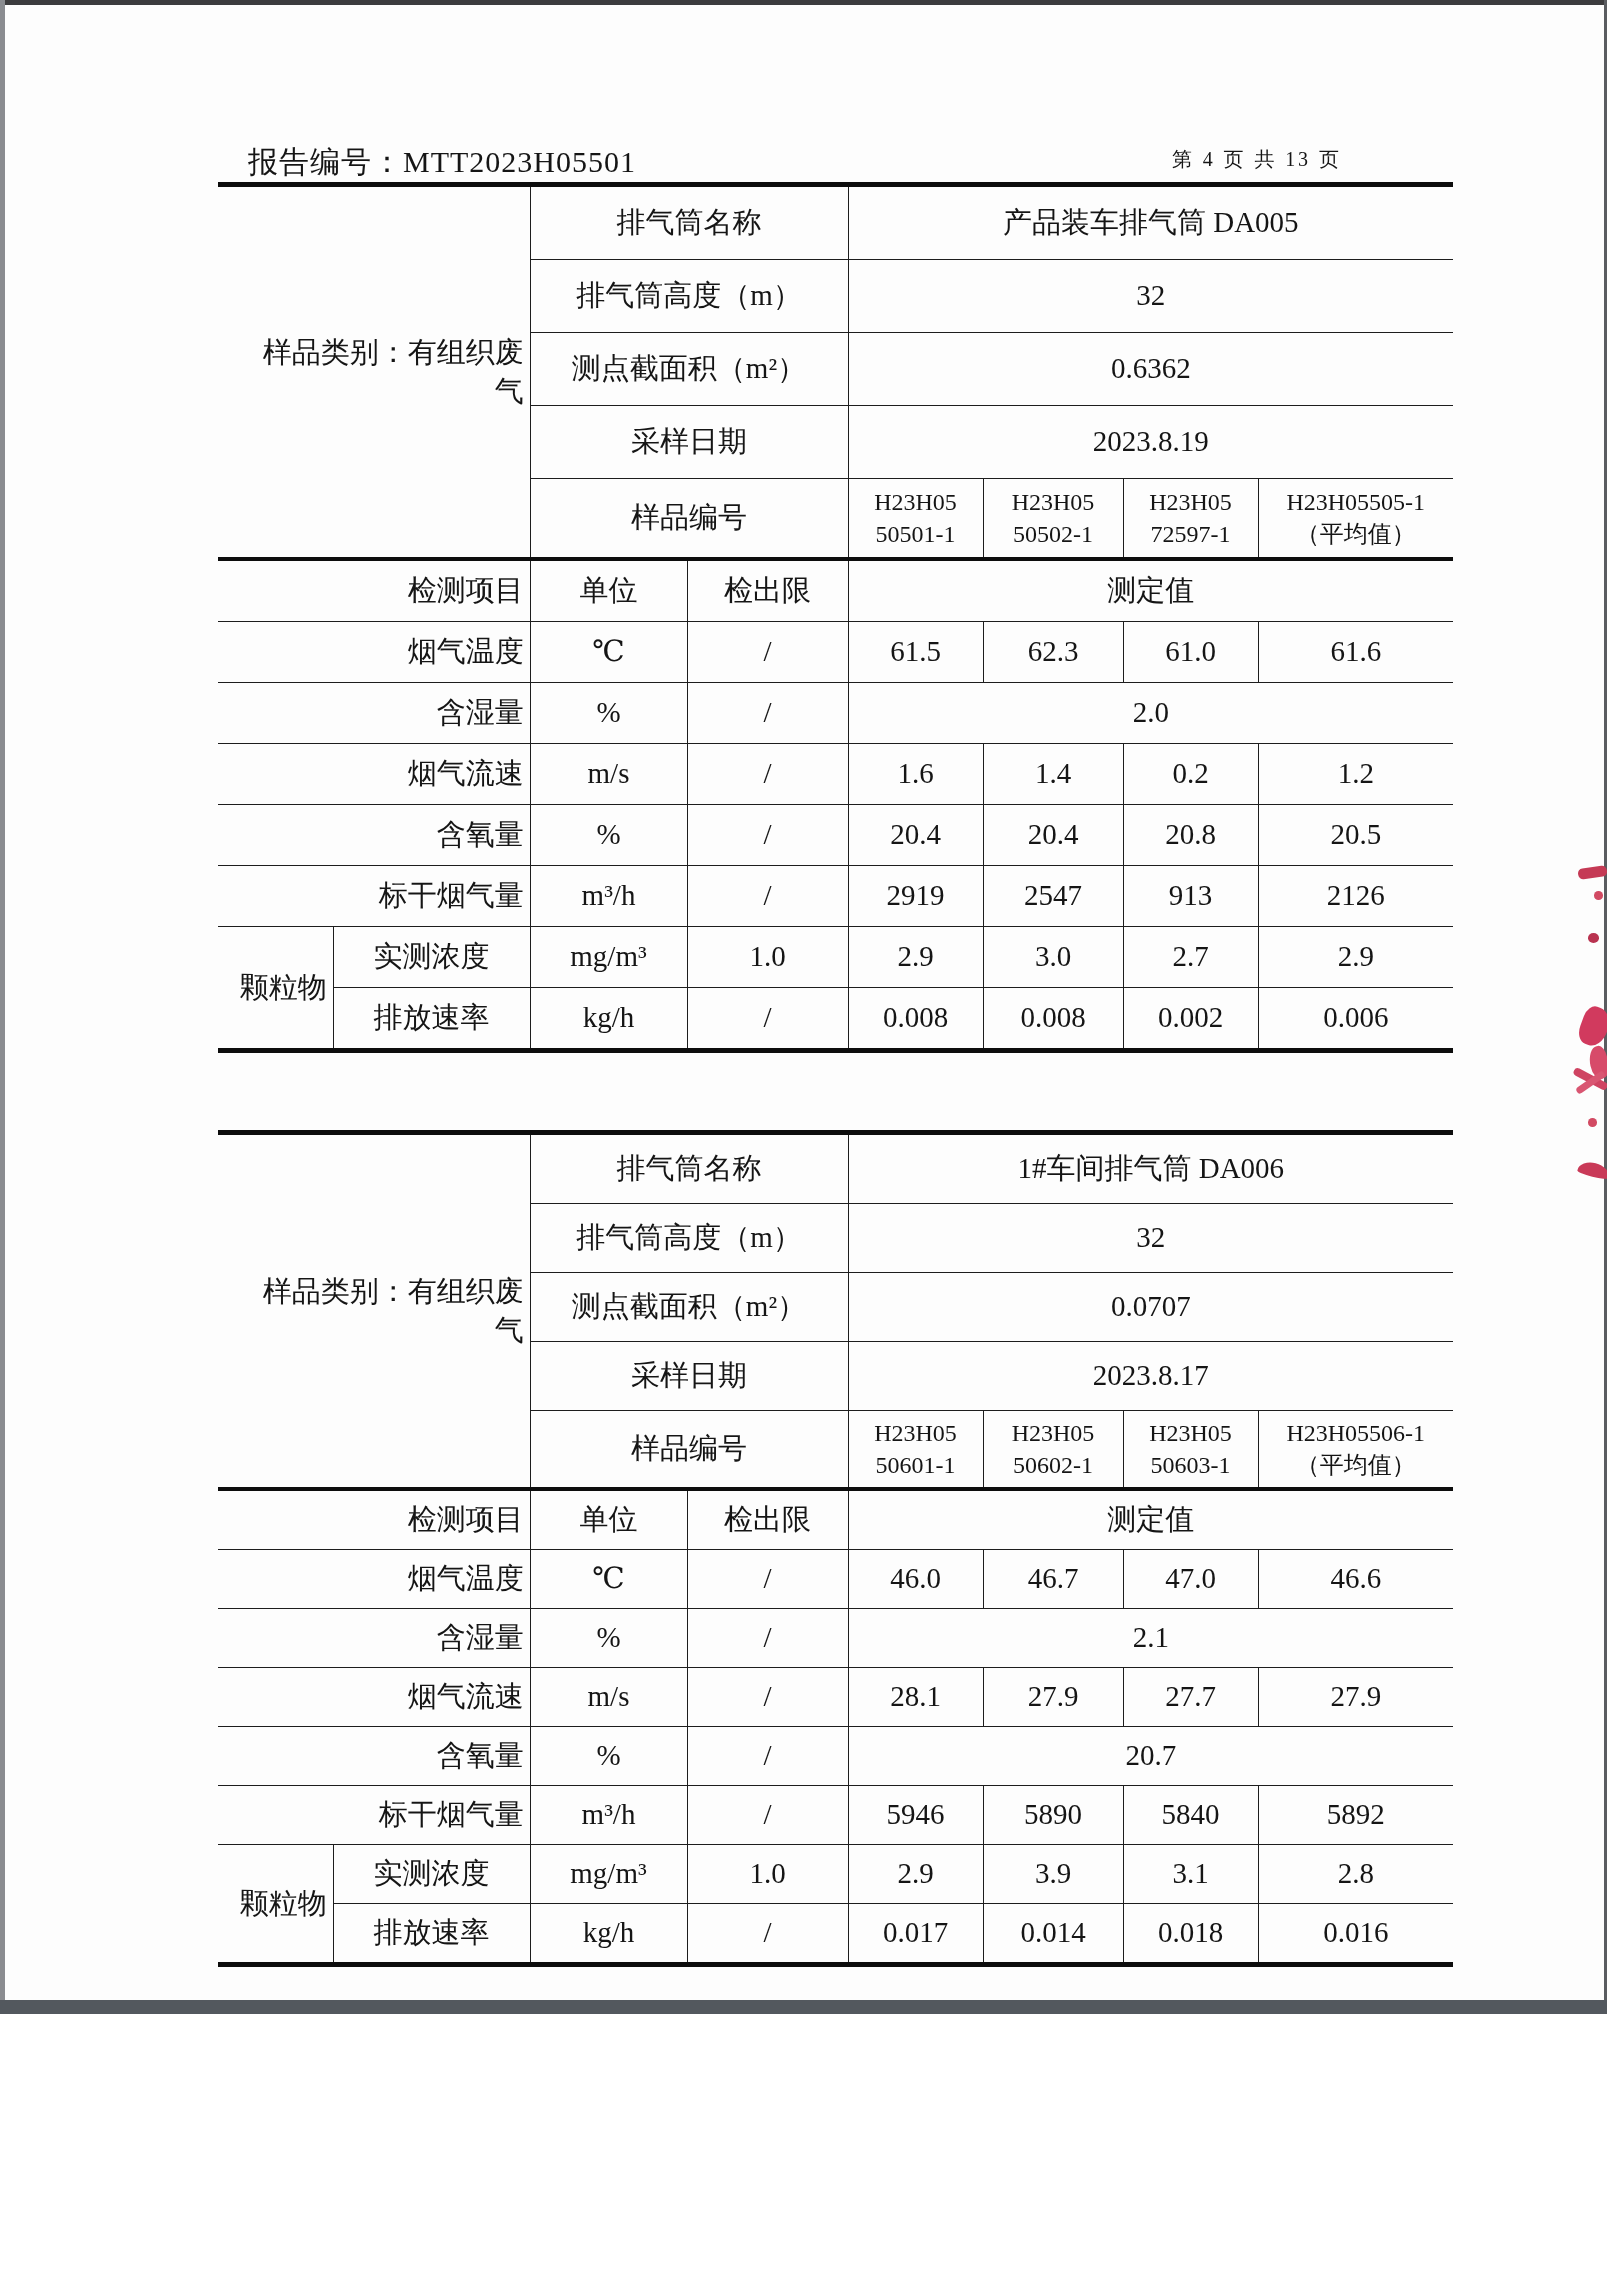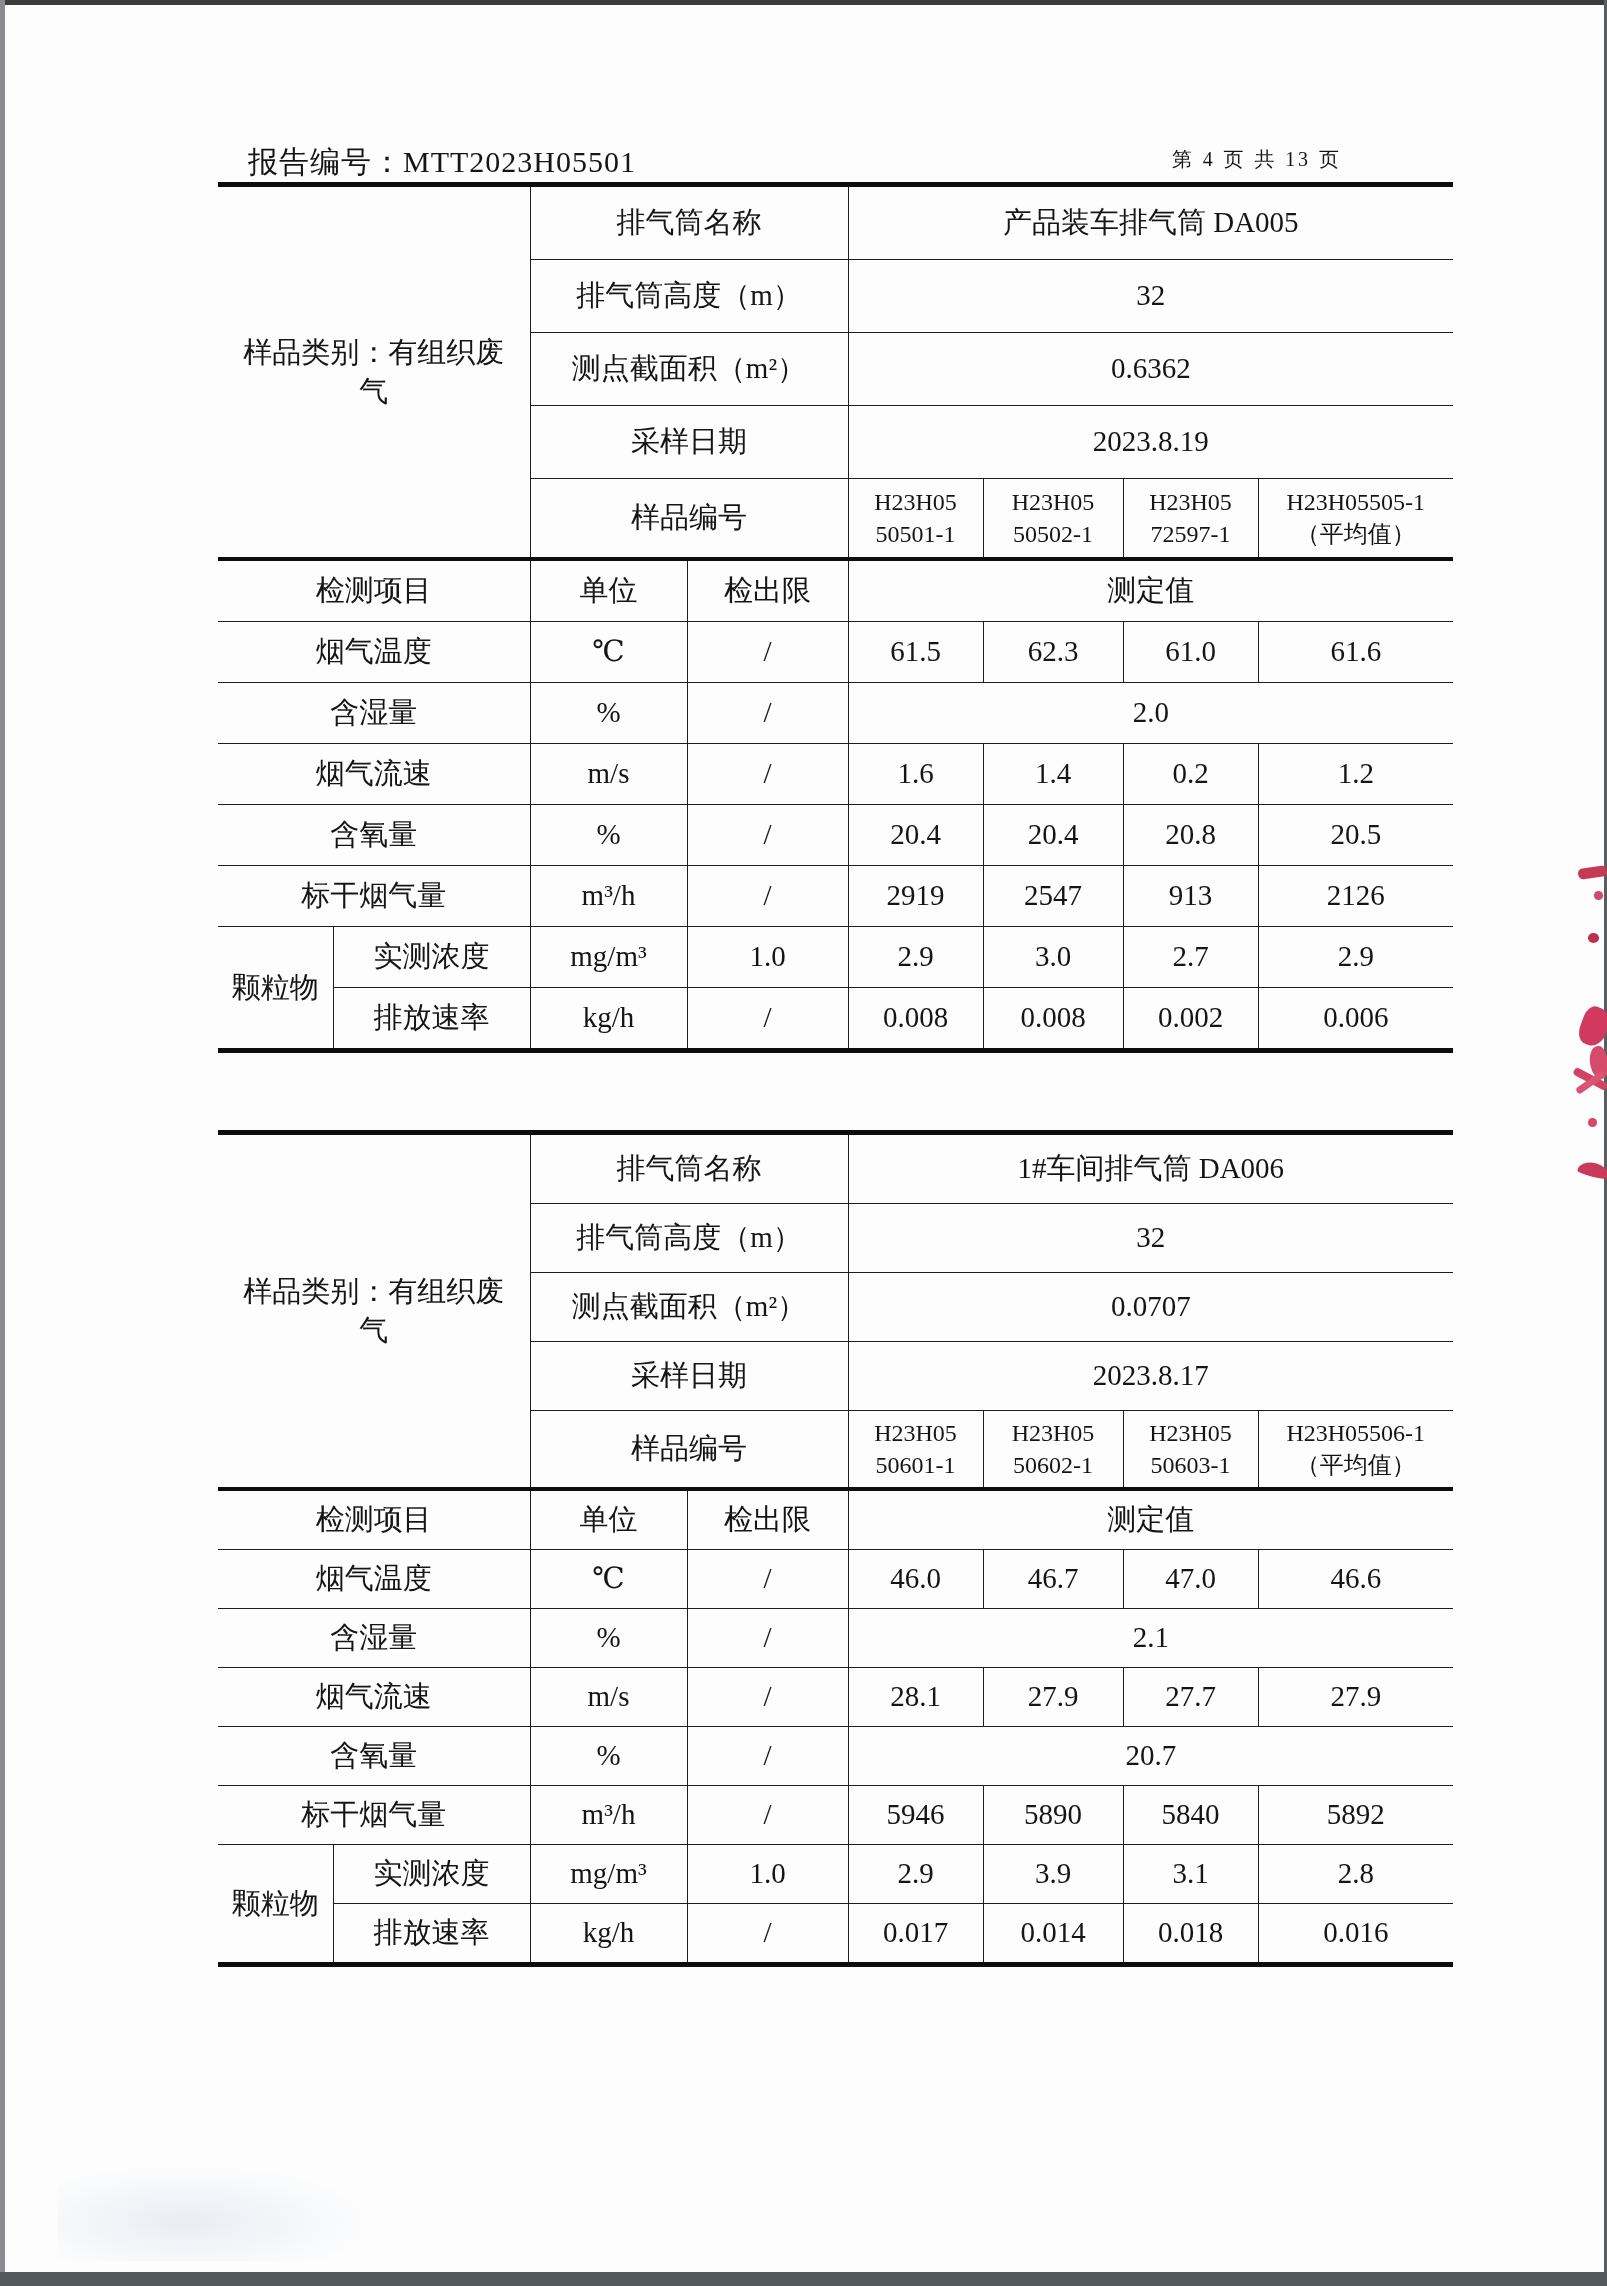--- a/index.html
+++ b/index.html
@@ -1,18 +1,18 @@
 <!DOCTYPE html>
 <html><head>
 <meta charset="utf-8">
 <style>
   html,body{margin:0;padding:0;background:#ffffff;}
   .page{
     position:relative;
-    width:1608px;height:2286px;
+    width:1608px;height:2014px;
     background:#fdfdfd;
     overflow:hidden;
     font-family:"Liberation Serif","DejaVu Serif",serif;
     color:#151515;
   }
   
   .edge{position:absolute;background:#4a4d52;}
   .edge-top{left:0;top:0;width:1608px;height:4.9px;background:#3c3c3e;}
   .edge-left{left:0;top:0;width:4.9px;height:2286px;background:#8a8c90;}
   .edge-right{right:0;top:0;width:3.9px;height:2286px;background:#5a5c60;}
@@ -27,21 +27,21 @@
     width:1234px;
   }
   .t1{top:182px;}
   .t2{top:1130px;}
   td{
     border:1.9px solid #1d1d1d;
     text-align:center;vertical-align:middle;
     font-size:29px;line-height:1.35;
     padding:0 5.8px;overflow:hidden;
   }
-  td.edge-l{border-left:none;}
+  td.edge-l{border-left:none;text-align:right;}
   td.edge-r{border-right:none;}
   td.bt-thick{border-top:5.8px solid #0d0d0d;}
   td.bb-thick{border-bottom:4.9px solid #0d0d0d;}
   td.bb-xthick{border-bottom:5.8px solid #0d0d0d;}
   tr.h-info td{height:72px;}
   tr.h-sample td{height:78px;}
   tr.h-head td{height:60px;}
   tr.h-data td{height:60px;}
   .t2 tr.h-info td{height:68px;}
   .t2 tr.h-sample td{height:76px;}

